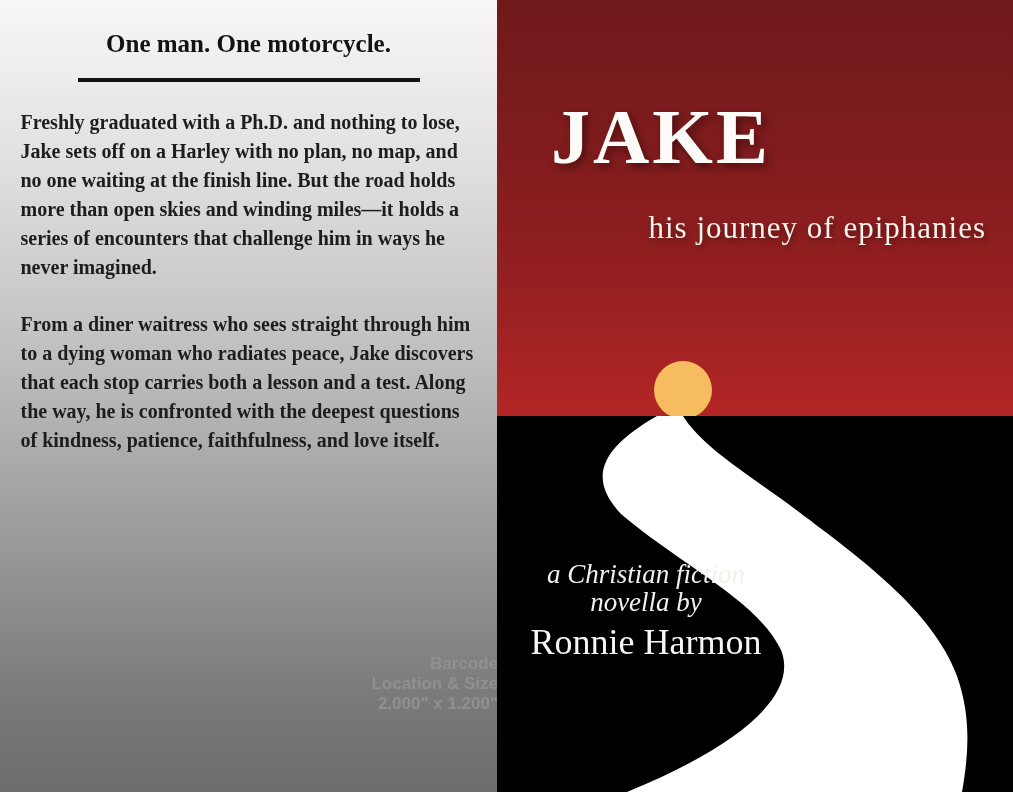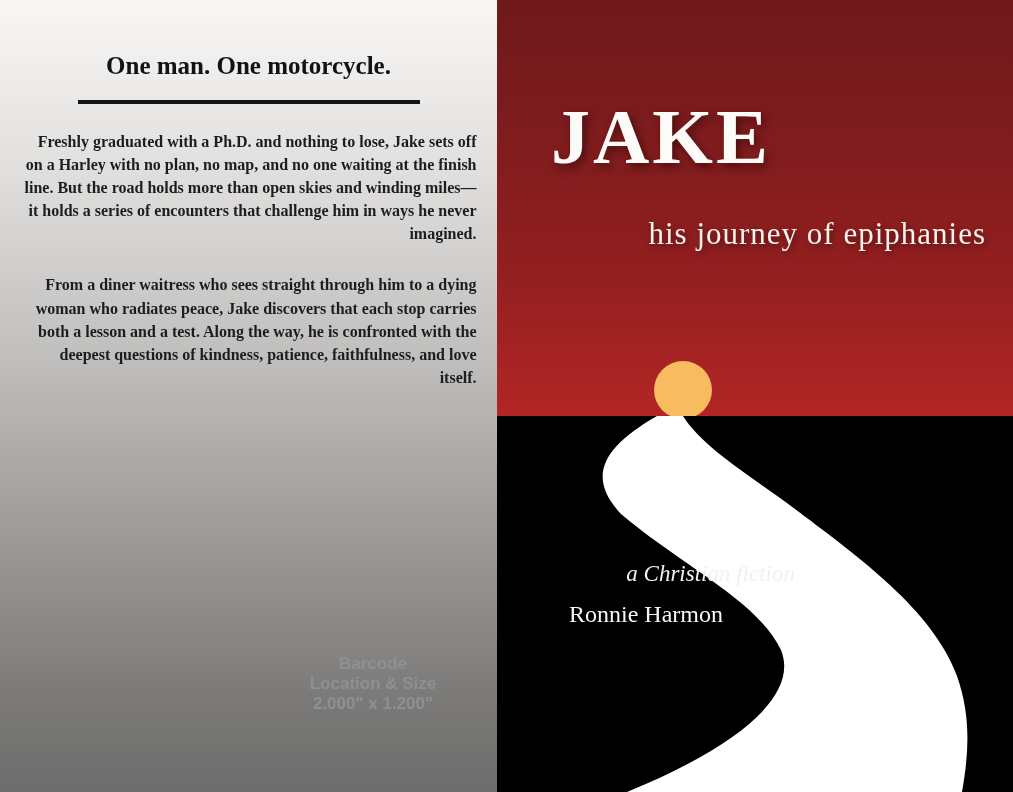--- a/index.html
+++ b/index.html
@@ -13,48 +13,48 @@
 
   
   .back-cover {
     width:497px; height:792px;
     background:linear-gradient(180deg,#f8f7f5 0%, #e2e1df 20%, #c0bfbd 45%, #989795 70%, #7b7a78 88%, #6d6d6d 100%);
     position:relative;
     color:#1b1b1b;
     box-sizing:border-box;
   }
   .tagline {
-    padding-top:48px;
+    padding-top:26px;
     text-align:center;
     font-weight:bold;
     font-size:25px;
     line-height:1.42;
     color:#121212;
   }
   .divider {
     width:342px; height:4px;
     background:#141414;
     margin:16px auto 0 auto;
   }
   .back-body {
     margin:26px auto 0 auto;
     width:456px;
-    text-align:right;
+    text-align:left;
     font-weight:bold;
-    font-size:16px;
+    font-size:20px;
     line-height:1.45;
     color:#1d1d1d;
   }
   .back-body p { margin:0; }
   .back-body p + p.gap { margin-top:28px; }
   .barcode-box {
     position:absolute;
     left:248px; top:654px;
     width:250px;
-    text-align:center;
+    text-align:right;
     font-family:"Liberation Sans", sans-serif;
     font-weight:bold;
     font-size:17px;
     line-height:20px;
     color:#909090;
   }
 
   
   .front-cover {
     width:516px; height:792px;
@@ -72,41 +72,40 @@
     position:absolute;
     left:54px; top:92px;
     color:#fdfbf7;
     font-size:78px;
     font-weight:bold;
     letter-spacing:3px;
     text-shadow:3px 4px 9px rgba(30,0,0,0.55);
   }
   .front-subtitle {
     position:absolute;
-    right:27px; top:216px;
+    right:27px; top:210px;
     color:#f6f2ec;
     font-size:31px;
     letter-spacing:1px;
     text-shadow:2px 3px 6px rgba(30,0,0,0.5);
   }
   .byline-block {
     position:absolute;
     left:0; top:560px;
     width:298px;
     text-align:center;
     color:#f3f1ed;
   }
   .byline-line {
     font-style:italic;
-    font-size:23px;
+    font-size:27px;
     line-height:28px;
-    text-align:right;
   }
   .author-name {
-    font-size:24px;
+    font-size:36px;
     line-height:40px;
     margin-top:6px;
     color:#f8f6f2;
   }
 </style>
 </head>
 <body>
 
 <div class="spread">
 
@@ -144,17 +143,18 @@
                C 436,610 360,556 302,512
                C 254,476 206,448 186,416
                Z" fill="#ffffff"></path>
     </svg>
 
     <div class="front-title">JAKE</div>
     <div class="front-subtitle">his journey of epiphanies</div>
 
     <div class="byline-block">
       <div class="byline-line">a Christian fiction</div>
+      <div class="byline-line">novella by</div>
       <div class="author-name">Ronnie Harmon</div>
     </div>
   </div>
 
 </div>
 
 </body></html>

